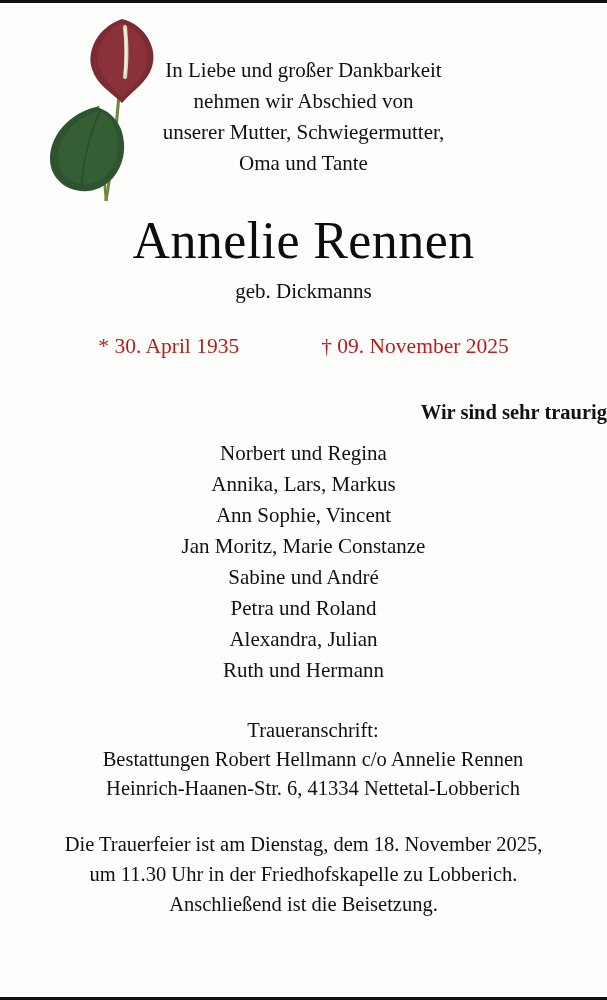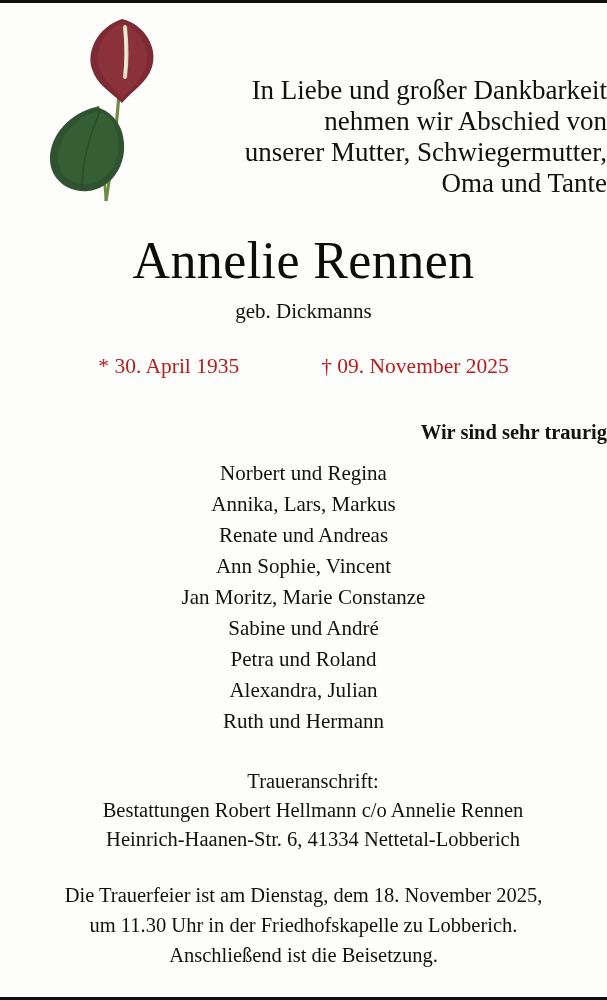--- a/index.html
+++ b/index.html
@@ -23,23 +23,23 @@
   }
   .flower {
     position: absolute;
     left: 26px;
     top: 8px;
     width: 140px;
     height: 200px;
     pointer-events: none;
   }
   .intro {
-    padding-top: 72px;
-    text-align: right;
-    font-size: 27px;
+    padding-top: 52px;
+    text-align: center;
+    font-size: 21px;
     line-height: 31px;
     color: #111111;
   }
   .intro div {
     white-space: nowrap;
   }
   .name {
     text-align: center;
     font-size: 52px;
     line-height: 60px;
@@ -130,21 +130,20 @@
   <div class="dates">
     <span>* 30. April 1935</span>
     <span>† 09. November 2025</span>
   </div>
 
   <div class="mourning-title">Wir sind sehr traurig</div>
 
   <div class="mourners">
     <div>Norbert und Regina</div>
     <div>Annika, Lars, Markus</div>
-    <div>Renate und Andreas</div>
     <div>Ann Sophie, Vincent</div>
     <div>Jan Moritz, Marie Constanze</div>
     <div>Sabine und André</div>
     <div>Petra und Roland</div>
     <div>Alexandra, Julian</div>
     <div>Ruth und Hermann</div>
   </div>
 
   <div class="address-block">
     <div>Traueranschrift:</div>

